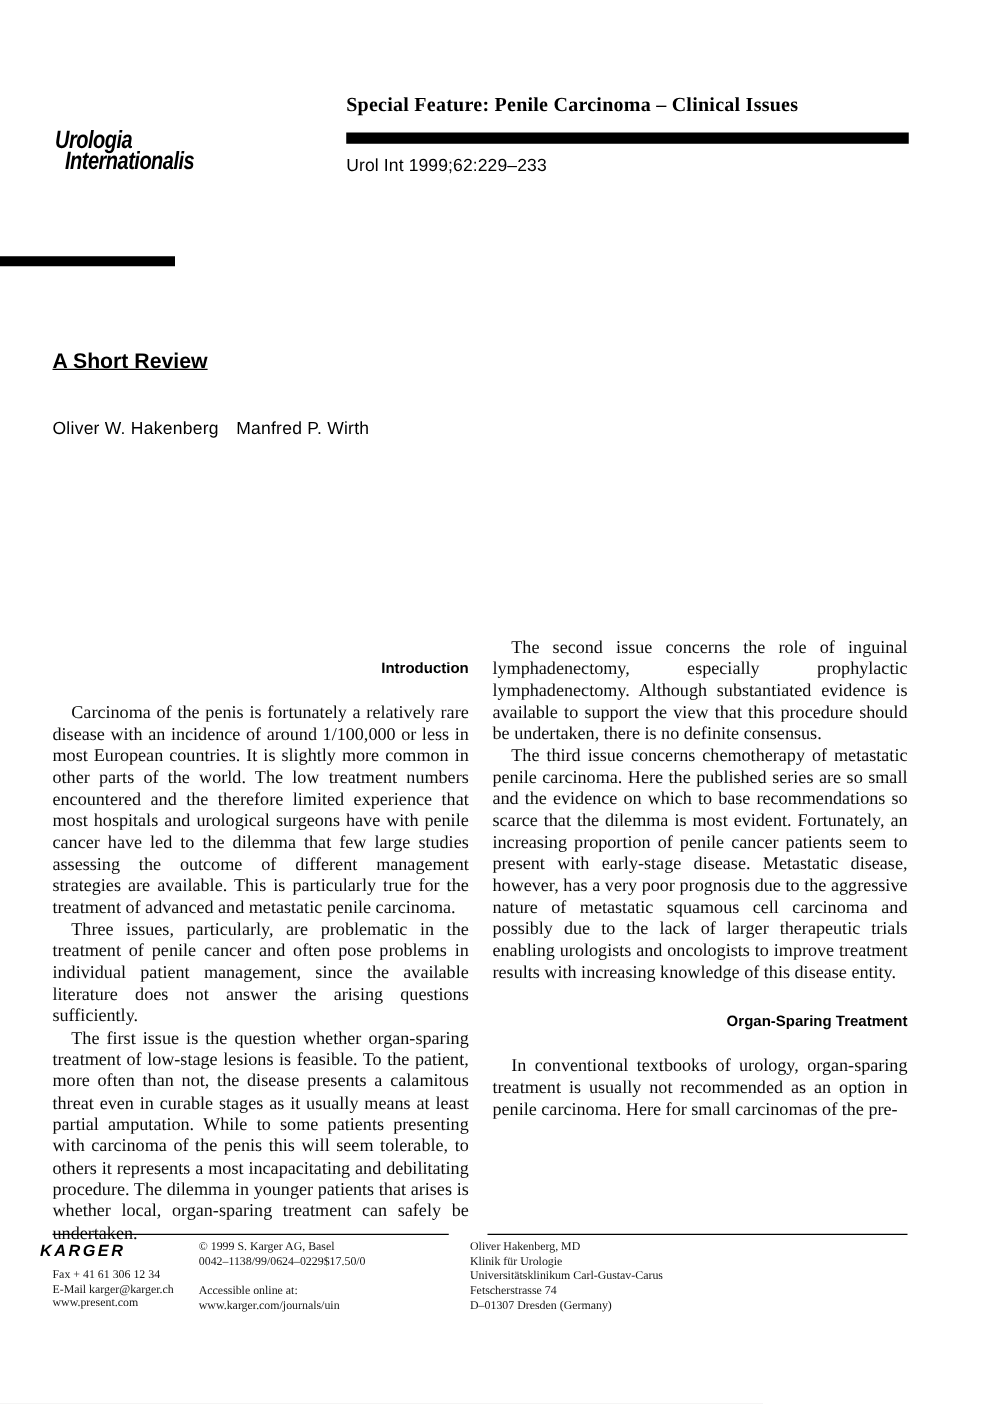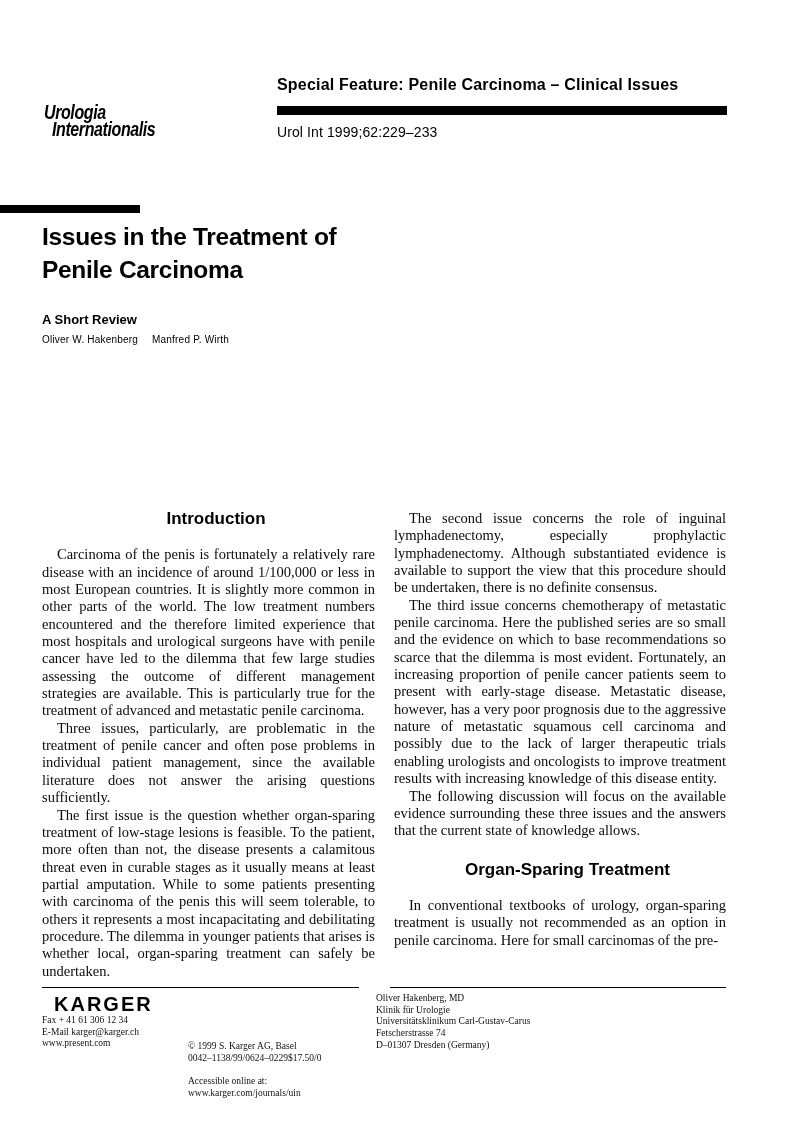--- a/index.html
+++ b/index.html
@@ -27,21 +27,21 @@
     transform: scaleX(0.80);
     transform-origin: 0 0;
     white-space: nowrap;
   }
   .journal-logo .line2 { padding-left: 10px; display: block; }
   .feature-banner {
     position: absolute;
     left: 277px;
     top: 76px;
     width: 480px;
-    font-family: Liberation Sans, sans-serif;
+    font-family: Liberation Serif, serif;
     font-weight: 700;
     font-size: 16px;
     letter-spacing: 0.2px;
     white-space: nowrap;
   }
   .header-bar {
     position: absolute;
     left: 277px;
     top: 106px;
     width: 450px;
@@ -71,31 +71,32 @@
     top: 221px;
     font-family: "Liberation Sans", sans-serif;
     font-weight: 700;
     font-size: 24.5px;
     line-height: 32.5px;
     letter-spacing: -0.3px;
   }
   .article-subtitle {
     position: absolute;
     left: 42px;
-    top: 312px;
-    font-family: "Liberation Sans", sans-serif;
-    font-weight: 700;
-    font-size: 13px;
+    top: 279px;
+    font-family: "Liberation Sans", sans-serif;
+    font-weight: 700;
+    font-size: 17px;
+    text-decoration: underline;
   }
   .author-line {
     position: absolute;
     left: 42px;
     top: 334px;
     font-family: "Liberation Sans", sans-serif;
-    font-size: 10px;
+    font-size: 14px;
     letter-spacing: 0.2px;
   }
   .author-line .author1 { margin-right: 14px; }
   .affiliation {
     position: absolute;
     left: 42px;
     top: 366px;
     font-family: "Liberation Sans", sans-serif;
     font-size: 11.3px;
     letter-spacing: 0.1px;
@@ -109,90 +110,86 @@
     line-height: 17.35px;
     text-align: justify;
     color: #0a0a0a;
   }
   .col-left  { left: 42px;  width: 333px; }
   .col-right { left: 394px; width: 332px; }
   .col p { margin: 0; text-indent: 15px; }
   .section-heading {
     font-family: "Liberation Sans", sans-serif;
     font-weight: 700;
-    font-size: 17px;
+    font-size: 12px;
     padding-left: 15px;
-    text-align: center;
-    margin: 0 0 19px 0;
+    text-align: right;
+    margin: 16px 0 19px 0;
     color: #000;
   }
   .section-heading.mid { margin-top: 21px; }
   
   .footer-rule {
     position: absolute;
     top: 987px;
     height: 1px;
     background: #000;
   }
   .footer-rule.left  { left: 42px;  width: 317px; }
   .footer-rule.right { left: 390px; width: 336px; }
   .publisher-logo {
     position: absolute;
-    left: 54px;
+    left: 32px;
     top: 993px;
     font-family: "Liberation Sans", sans-serif;
     font-weight: 700;
-    font-size: 20px;
+    font-size: 13px;
     letter-spacing: 2px;
+    font-style: italic;
   }
   .footer-small {
     font-family: "Liberation Serif", serif;
     font-size: 9.5px;
     line-height: 11.7px;
     color: #111;
   }
   .publisher-contact { position: absolute; left: 42px; top: 1015px; }
-  .imprint-col { position: absolute; left: 159px; top: 1041px; margin-left: 29px; }
+  .imprint-col { position: absolute; left: 159px; top: 993px; }
   .imprint-col .online-block { margin-top: 12px; }
   .correspondence { position: absolute; left: 376px; top: 993px; }
 </style>
 </head>
 <body>
 
 <div class="page">
 
   <div class="journal-logo">
     <span class="line1">Urologia</span>
     <span class="line2">Internationalis</span>
   </div>
   <div class="feature-banner">Special Feature: Penile Carcinoma – Clinical Issues</div>
   <div class="header-bar"></div>
   <div class="journal-citation">Urol Int 1999;62:229–233</div>
 
   <div class="title-bar"></div>
-  <div class="article-title">
-    <div>Issues in the Treatment of</div>
-    <div>Penile Carcinoma</div>
-  </div>
   <div class="article-subtitle">A Short Review</div>
   <div class="author-line">
     <span class="author1">Oliver W. Hakenberg</span><span>Manfred P. Wirth</span>
   </div>
 
   <div class="col col-left">
     <div class="section-heading">Introduction</div>
     <p>Carcinoma of the penis is fortunately a relatively rare disease with an incidence of around 1/100,000 or less in most European countries. It is slightly more common in other parts of the world. The low treatment numbers encountered and the therefore limited experience that most hospitals and urological surgeons have with penile cancer have led to the dilemma that few large studies assessing the outcome of different management strategies are available. This is particularly true for the treatment of advanced and metastatic penile carcinoma.</p>
     <p>Three issues, particularly, are problematic in the treatment of penile cancer and often pose problems in individual patient management, since the available literature does not answer the arising questions sufficiently.</p>
     <p>The first issue is the question whether organ-sparing treatment of low-stage lesions is feasible. To the patient, more often than not, the disease presents a calamitous threat even in curable stages as it usually means at least partial amputation. While to some patients presenting with carcinoma of the penis this will seem tolerable, to others it represents a most incapacitating and debilitating procedure. The dilemma in younger patients that arises is whether local, organ-sparing treatment can safely be undertaken.</p>
   </div>
 
   <div class="col col-right">
     <p>The second issue concerns the role of inguinal lymphadenectomy, especially prophylactic lymphadenectomy. Although substantiated evidence is available to support the view that this procedure should be undertaken, there is no definite consensus.</p>
     <p>The third issue concerns chemotherapy of metastatic penile carcinoma. Here the published series are so small and the evidence on which to base recommendations so scarce that the dilemma is most evident. Fortunately, an increasing proportion of penile cancer patients seem to present with early-stage disease. Metastatic disease, however, has a very poor prognosis due to the aggressive nature of metastatic squamous cell carcinoma and possibly due to the lack of larger therapeutic trials enabling urologists and oncologists to improve treatment results with increasing knowledge of this disease entity.</p>
-    <p>The following discussion will focus on the available evidence surrounding these three issues and the answers that the current state of knowledge allows.</p>
     <div class="section-heading mid">Organ-Sparing Treatment</div>
     <p>In conventional textbooks of urology, organ-sparing treatment is usually not recommended as an option in penile carcinoma. Here for small carcinomas of the pre-</p>
   </div>
 
   <div class="footer-rule left"></div>
   <div class="footer-rule right"></div>
 
   <div class="publisher-logo">KARGER</div>
 
   <div class="publisher-contact footer-small">

